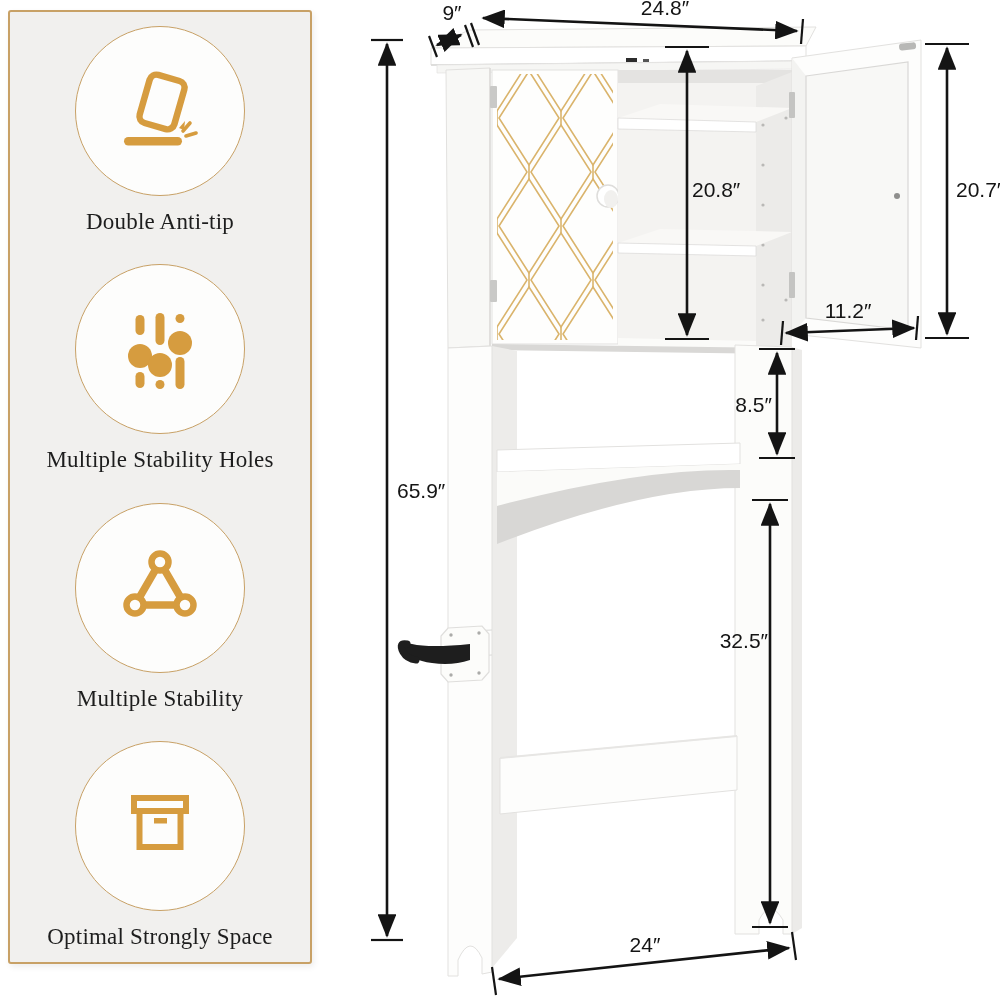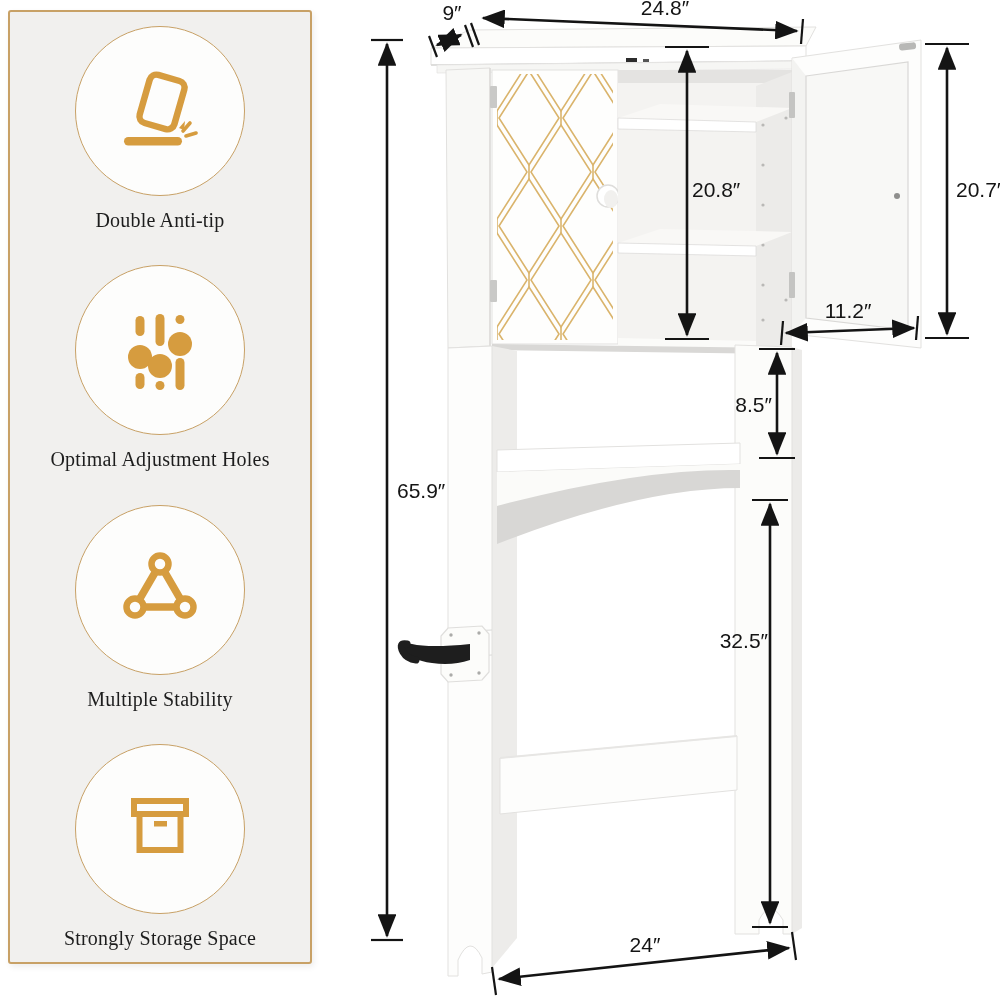--- a/index.html
+++ b/index.html
@@ -15,21 +15,21 @@
     justify-content:space-between;align-items:center;
     padding:14px 0 12px 0;box-shadow:2px 3px 6px rgba(0,0,0,0.07);
   }
   .feature{display:flex;flex-direction:column;align-items:center;}
   .circle{
     width:170px;height:170px;border-radius:50%;background:#FDFDFC;
     border:1.5px solid #C8A166;display:flex;align-items:center;justify-content:center;
     box-sizing:border-box;
   }
   .feature-label{
-    margin-top:13px;font-family:"Liberation Serif",serif;font-size:20px;
+    margin-top:13px;font-family:"Liberation Serif",serif;font-size:23px;
     color:#1d1d1d;white-space:nowrap;letter-spacing:.2px;
   }
   
   .diagram{position:absolute;left:0;top:0;width:1000px;height:1000px;}
   .dim-line{stroke:#141414;stroke-width:2.6;fill:none;}
   .dim-tick{stroke:#141414;stroke-width:2.2;}
   .dim-text{font-family:"Liberation Sans",sans-serif;font-size:21px;fill:#141414;}
   .wood{stroke:#E2E1DF;stroke-width:1;}
   .geoline{stroke:#DAB46C;stroke-width:1.6;fill:none;}
 </style>
@@ -229,21 +229,21 @@
         <circle cx="30" cy="57" r="12"></circle>
         <rect x="25.5" y="73" width="9" height="16" rx="4.5"></rect>
         <rect x="45.5" y="14" width="9" height="32" rx="4.5"></rect>
         <circle cx="50" cy="66" r="12"></circle>
         <rect x="45.5" y="81" width="9" height="9" rx="4.5"></rect>
         <rect x="65.5" y="15" width="9" height="9" rx="4.5"></rect>
         <circle cx="70" cy="44" r="12"></circle>
         <rect x="65.5" y="58" width="9" height="32" rx="4.5"></rect>
       </svg>
     </div>
-    <div class="feature-label">Optimal Adjustment Holes</div>
+    <div class="feature-label">Multiple Stability Holes</div>
   </div>
 
   <div class="feature">
     <div class="circle">
       <svg width="100" height="100" viewBox="0 0 100 100">
         <path d="M50,24 L75,67 L25,67 Z" fill="none" stroke="#D69C3F" stroke-width="7.5" stroke-linejoin="round"></path>
         <circle cx="50" cy="24" r="8.5" fill="#FDFDFC" stroke="#D69C3F" stroke-width="6.5"></circle>
         <circle cx="75" cy="67" r="8.5" fill="#FDFDFC" stroke="#D69C3F" stroke-width="6.5"></circle>
         <circle cx="25" cy="67" r="8.5" fill="#FDFDFC" stroke="#D69C3F" stroke-width="6.5"></circle>
       </svg>
@@ -252,16 +252,16 @@
   </div>
 
   <div class="feature">
     <div class="circle">
       <svg width="100" height="100" viewBox="0 0 100 100">
         <rect x="24" y="22" width="52" height="13" fill="none" stroke="#D69C3F" stroke-width="6"></rect>
         <rect x="29.5" y="35" width="41" height="36" fill="none" stroke="#D69C3F" stroke-width="6"></rect>
         <rect x="44" y="42" width="13" height="5.5" fill="#D69C3F"></rect>
       </svg>
     </div>
-    <div class="feature-label">Strongly Storage Space</div>
+    <div class="feature-label">Optimal Strongly Space</div>
   </div>
 
 </div>
 
 </body></html>

